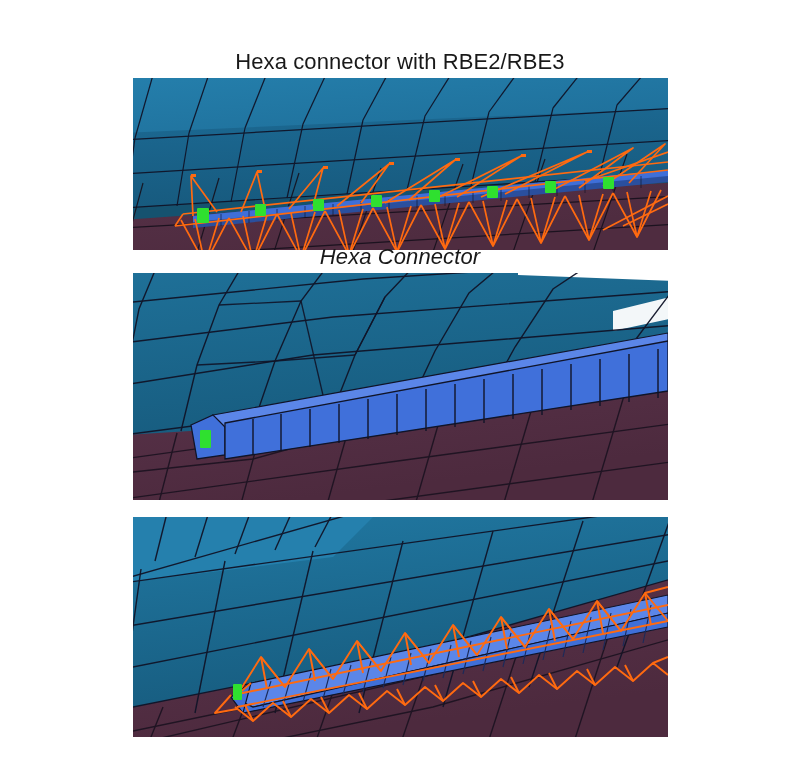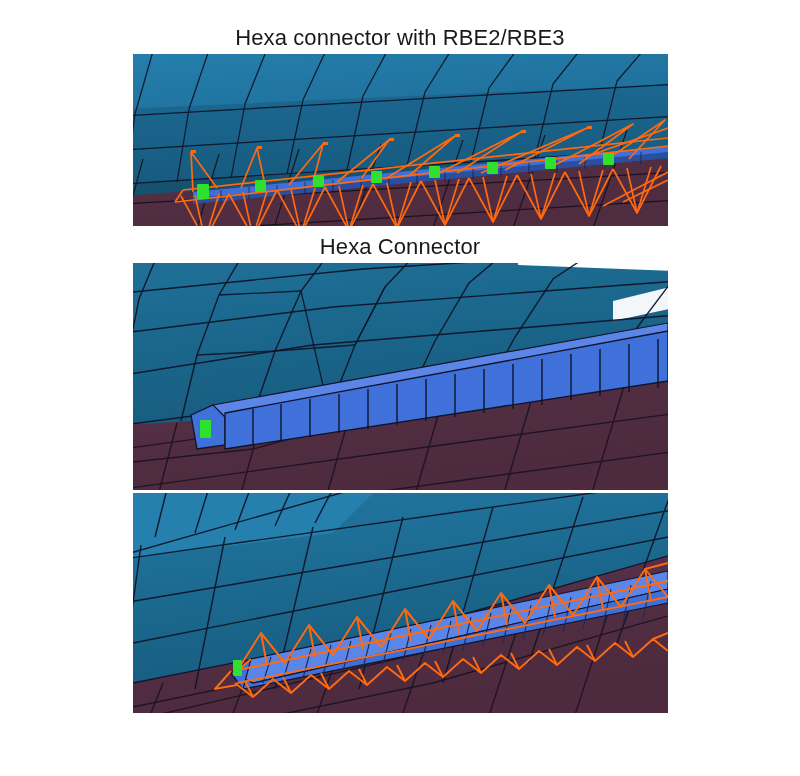--- a/index.html
+++ b/index.html
@@ -17,20 +17,21 @@
   .page {
     position: relative;
     width: 800px;
     height: 776px;
     background: #ffffff;
   }
   .figure-block {
     position: absolute;
     left: 0;
     width: 800px;
+    margin-top: 24px;
   }
   .figure-title {
     text-align: center;
     font-family: "Liberation Sans", sans-serif;
     font-size: 22px;
     font-weight: 400;
     color: #191919;
     letter-spacing: 0.1px;
     line-height: 28px;
     margin: 0;
@@ -45,21 +46,21 @@
     background: #0f5e86;
   }
   .viewport svg {
     display: block;
     width: 100%;
     height: 100%;
   }
   
   #block-1 { top: 24px; }
   #block-1 .viewport { height: 172px; }
-  #block-2 { top: 233px; }
+  #block-2 { top: 219px; font-style: italic; }
   #block-2 .viewport { height: 227px; }
   #block-3 { top: 493px; }
   #block-3 .viewport { height: 220px; }
 </style>
 </head>
 <body>
 
 <div class="page">
 
   <div class="figure-block" id="block-1">

